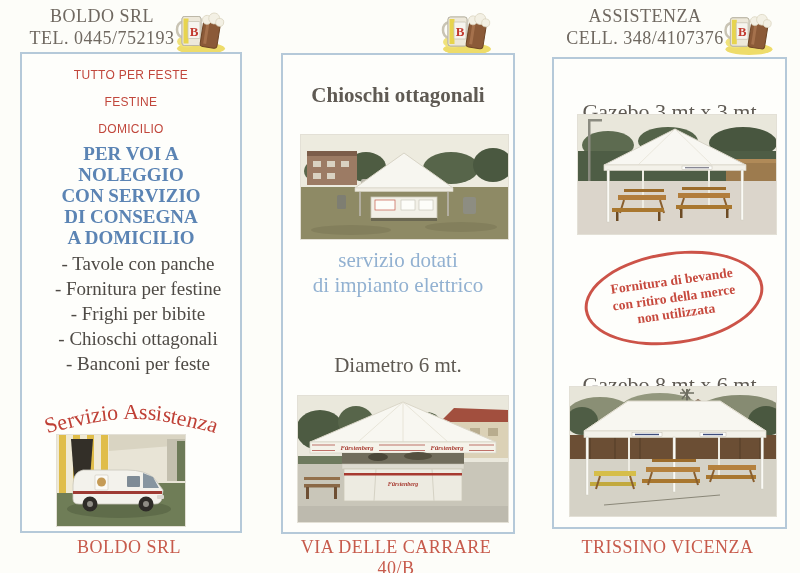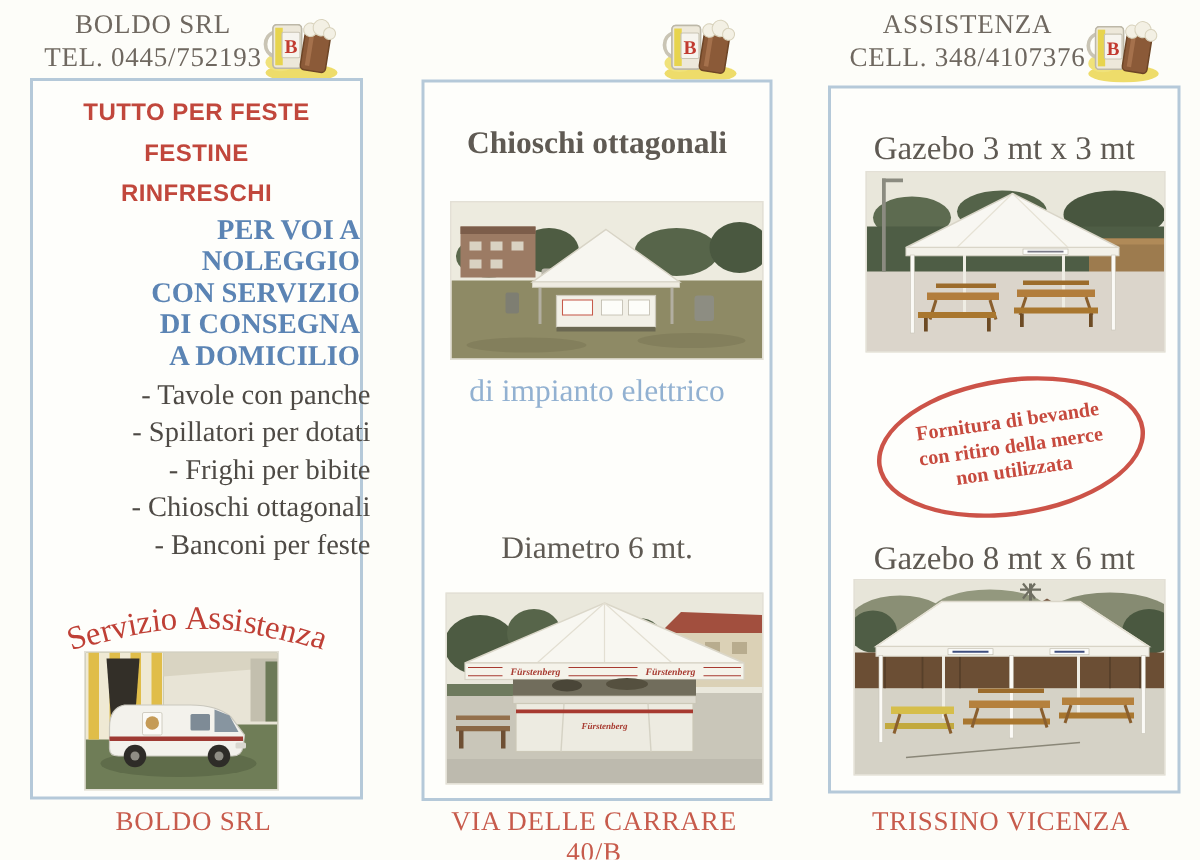--- a/index.html
+++ b/index.html
@@ -5,30 +5,30 @@
   html,body{margin:0;padding:0;}
   body{width:800px;height:573px;position:relative;overflow:hidden;
        background:#fdfdf9;font-family:"Liberation Serif",serif;}
   .abs{position:absolute;}
   .center{text-align:center;}
   
   .hdr{font-size:18px;line-height:22px;color:#6f6860;letter-spacing:.5px;}
   
   .box{position:absolute;border:2px solid #b5c9d9;background:#fefefb;}
   
-  .red-title{font-family:"Liberation Sans",sans-serif;font-weight:bold;
-             font-size:16px;line-height:27px;color:#c1473c;letter-spacing:.3px;}
+  .red-title{font-family:"Liberation Sans",sans-serif;font-weight:normal;
+             font-size:12px;line-height:27px;color:#c1473c;letter-spacing:.3px;}
   .blue-bold{font-weight:bold;font-size:19px;line-height:21px;color:#5b84b4;}
-  .list{font-size:19px;line-height:25px;color:#4e4a45;text-align:right;padding-left:7px;}
+  .list{font-size:19px;line-height:25px;color:#4e4a45;text-align:center;padding-left:7px;}
   .arc-line{font-size:22px;color:#bf4036;white-space:nowrap;}
   
   .gray-title{font-size:21px;color:#5f5a53;}
   .blue-light{font-size:21px;line-height:25px;color:#92b1d1;}
   
-  .gz-title{font-size:22px;color:#5f5a53;}
+  .gz-title{font-size:22px;color:#5f5a53;margin-top:13px;}
   .stamp{position:absolute;width:180px;height:92px;border:3px solid #cc5348;
          border-radius:50%;transform:rotate(-8deg);box-sizing:border-box;
          display:flex;flex-direction:column;justify-content:center;}
   .stamp div{font-weight:bold;font-size:13.5px;line-height:16.5px;color:#c74a3e;text-align:center;}
   
   .footer{font-size:18px;color:#c75b4c;letter-spacing:.5px;}
   .photo{position:absolute;border:1px solid #e3e0d6;background:#eceadf;}
   .photo svg{display:block;}
   .logo{position:absolute;}
 </style>
@@ -74,32 +74,32 @@
   <div>CELL. 348/4107376</div>
 </div>
 <svg class="logo" style="left:722px;top:10px;" width="54" height="45" viewBox="0 0 54 46">
     <use href="#beer-logo"></use>
   </svg>
 
 <div class="box" style="left:20px;top:52px;width:218px;height:477px;">
   <div class="abs center red-title" style="left:0;top:8px;width:100%;">
     <div>TUTTO PER FESTE</div>
     <div>FESTINE</div>
-    <div>RINFRESCHI</div>
-  </div>
-  <div class="abs center blue-bold" style="left:0;top:89px;width:100%;text-align:right;">
+    <div>DOMICILIO</div>
+  </div>
+  <div class="abs center blue-bold" style="left:0;top:89px;width:100%;">
     <div>PER VOI A</div>
     <div>NOLEGGIO</div>
     <div>CON SERVIZIO</div>
     <div>DI CONSEGNA</div>
     <div>A DOMICILIO</div>
   </div>
   <div class="abs list" style="left:0;top:197px;width:100%;">
     <div>- Tavole con panche</div>
-    <div>- Spillatori per dotati</div>
+    <div>- Fornitura per festine</div>
     <div>- Frighi per bibite</div>
     <div>- Chioschi ottagonali</div>
     <div>- Banconi per feste</div>
   </div>
   <div class="abs center arc-line" style="left:0;top:358px;width:100%;"><span style="display: inline-block; transform: translateY(0px) rotate(-19deg);">S</span><span style="display: inline-block; transform: translateY(-2.3px) rotate(-16.9deg);">e</span><span style="display: inline-block; transform: translateY(-4.4px) rotate(-14.8deg);">r</span><span style="display: inline-block; transform: translateY(-6.5px) rotate(-12.7deg);">v</span><span style="display: inline-block; transform: translateY(-8.4px) rotate(-10.6deg);">i</span><span style="display: inline-block; transform: translateY(-10px) rotate(-8.4deg);">z</span><span style="display: inline-block; transform: translateY(-11.3px) rotate(-6.3deg);">i</span><span style="display: inline-block; transform: translateY(-12.2px) rotate(-4.2deg);">o</span><span style="display: inline-block; transform: translateY(-12.8px) rotate(-2.1deg);">&nbsp;</span><span style="display: inline-block; transform: translateY(-13px) rotate(0deg);">A</span><span style="display: inline-block; transform: translateY(-12.8px) rotate(2.1deg);">s</span><span style="display: inline-block; transform: translateY(-12.2px) rotate(4.2deg);">s</span><span style="display: inline-block; transform: translateY(-11.3px) rotate(6.3deg);">i</span><span style="display: inline-block; transform: translateY(-10px) rotate(8.4deg);">s</span><span style="display: inline-block; transform: translateY(-8.4px) rotate(10.6deg);">t</span><span style="display: inline-block; transform: translateY(-6.5px) rotate(12.7deg);">e</span><span style="display: inline-block; transform: translateY(-4.4px) rotate(14.8deg);">n</span><span style="display: inline-block; transform: translateY(-2.3px) rotate(16.9deg);">z</span><span style="display: inline-block; transform: translateY(0px) rotate(19deg);">a</span></div>
 
   <div class="photo" style="left:34px;top:380px;width:128px;height:91px;">
     <svg width="128" height="91" viewBox="0 0 128 91">
       <rect width="128" height="91" fill="#6f7d57"></rect>
       <g>
@@ -173,20 +173,21 @@
         <rect x="70" y="83" width="66" height="3" fill="#6b6852"></rect>
       </g>
       <rect x="162" y="62" width="13" height="17" rx="2" fill="#8d8d82"></rect>
       <rect x="36" y="60" width="9" height="14" rx="1.5" fill="#7e7e72"></rect>
       <ellipse cx="50" cy="95" rx="40" ry="5" fill="#837f5c"></ellipse>
       <ellipse cx="160" cy="92" rx="36" ry="5" fill="#837f5c"></ellipse>
     </svg>
   </div>
 
   <div class="abs center blue-light" style="left:0;top:193px;width:100%;">
+    <div>servizio dotati</div>
     <div>di impianto elettrico</div>
   </div>
   <div class="abs center gray-title" style="left:0;top:298px;width:100%;">Diametro 6 mt.</div>
 
   <div class="photo" style="left:14px;top:340px;width:210px;height:126px;">
     <svg width="210" height="126" viewBox="0 0 210 126">
       <rect width="210" height="70" fill="#eae8dc"></rect>
       <rect y="66" width="210" height="60" fill="#c9c6b9"></rect>
       <g>
         <ellipse cx="22" cy="34" rx="24" ry="20" fill="#4d5b42"></ellipse>

